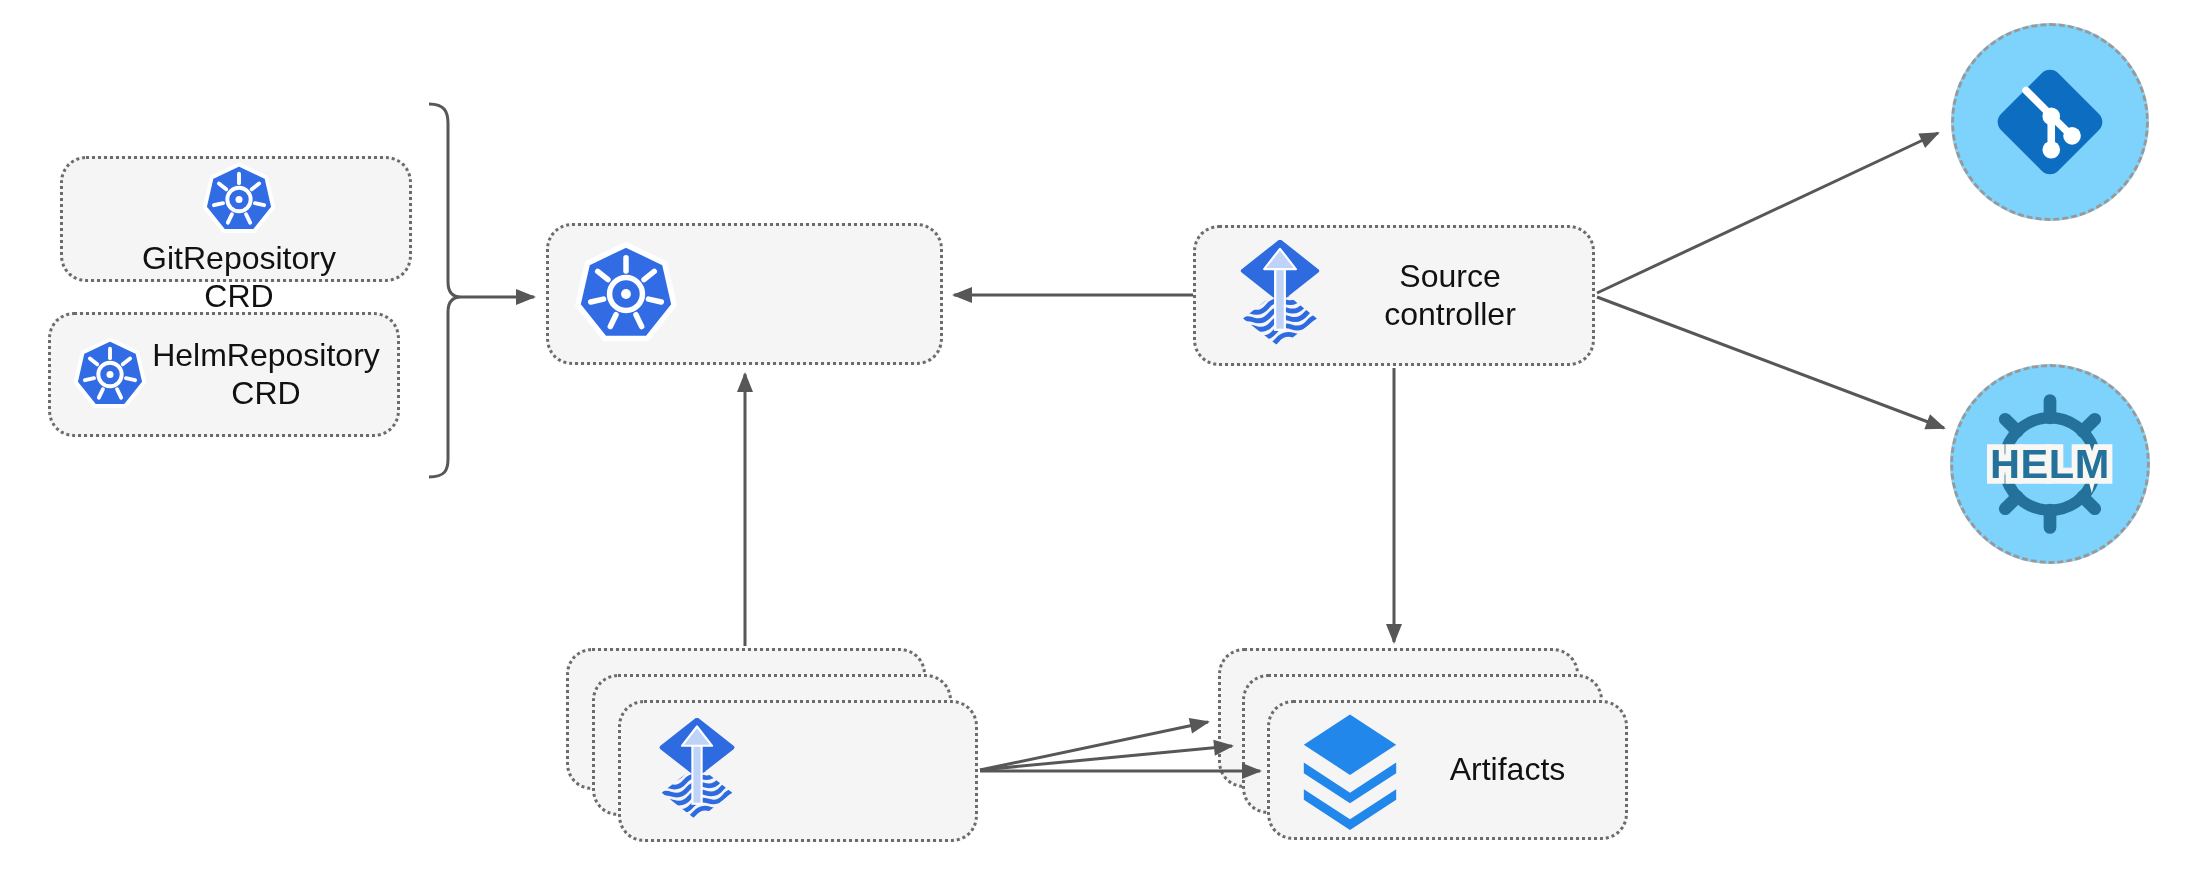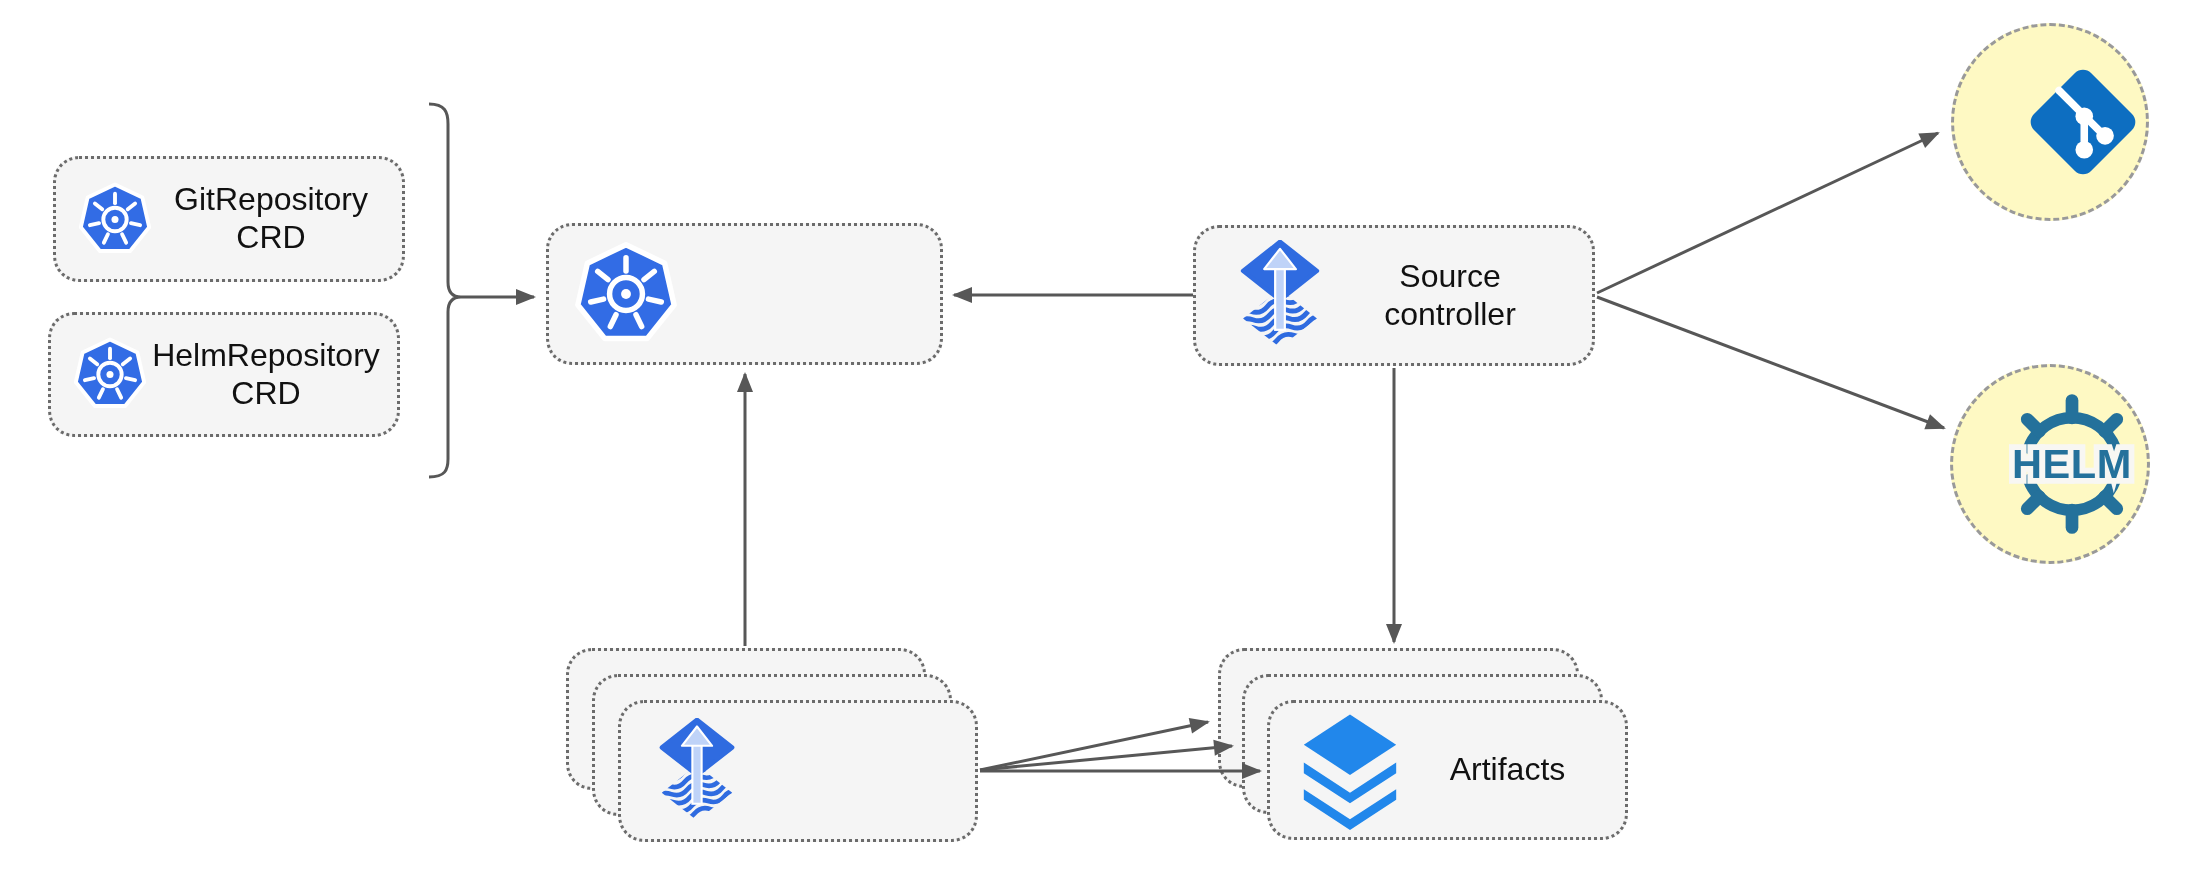--- a/index.html
+++ b/index.html
@@ -21,36 +21,36 @@
     font-size:32px;font-weight:400;color:#111;text-align:center;line-height:1.18;
   }
   .box .label{flex:1;}
   .nowrap{white-space:nowrap;}
   .wrap-narrow{max-width:160px;margin:0 auto;}
   .wrap-crd{max-width:232px;margin:0 auto;}
   .icon-slot{flex:0 0 auto;display:flex;align-items:center;justify-content:center;}
   
   .ext-circle{
     position:absolute;box-sizing:border-box;border-radius:50%;
-    background:#fef9c3;border:3px dashed #999999;
-    display:flex;align-items:center;justify-content:flex-end;
+    background:#7dd3fc;border:3px dashed #999999;
+    display:flex;align-items:center;justify-content:center;
   }
   
   .edges{position:absolute;left:0;top:0;z-index:6;pointer-events:none;}
   .node{z-index:2;}
   .layer-back{z-index:1;}
   .layer-mid{z-index:2;}
   .layer-front{z-index:3;}
 </style>
 </head>
 <body>
 
 <div class="canvas">
 
-  <div class="box node" style="left:53px;top:156px;width:352px;height:126px;padding:0 14px 0 20px;">
+  <div class="box node" style="left:60px;top:156px;width:352px;height:126px;padding:0 14px 0 20px;flex-direction:column;">
     <span class="icon-slot">
       <svg width="78" height="81" viewBox="0 0 100 104">
         <polygon points="50,7 85.2,23.9 93.9,62 69.5,92.5 30.5,92.5 6.1,62 14.8,23.9" fill="#326CE5" stroke="#ffffff" stroke-width="5" stroke-linejoin="round"></polygon>
         <circle cx="50" cy="52" r="15" fill="none" stroke="#ffffff" stroke-width="5"></circle>
         <circle cx="50" cy="52" r="4.5" fill="#ffffff"></circle>
         <g stroke="#ffffff" stroke-width="5" stroke-linecap="round">
           <line x1="50" y1="31" x2="50" y2="19"></line>
           <line x1="66.4" y1="38.9" x2="75.8" y2="31.4"></line>
           <line x1="70.5" y1="56.7" x2="82.2" y2="59.3"></line>
           <line x1="59.1" y1="70.9" x2="64.3" y2="81.7"></line>

